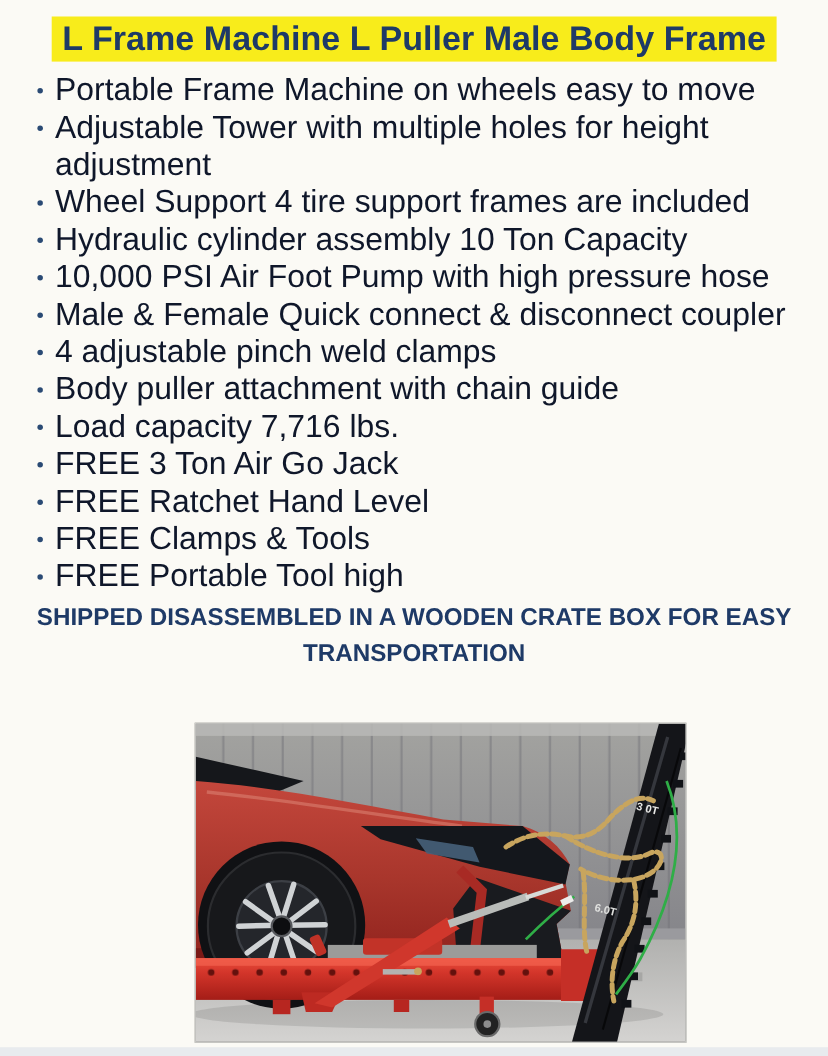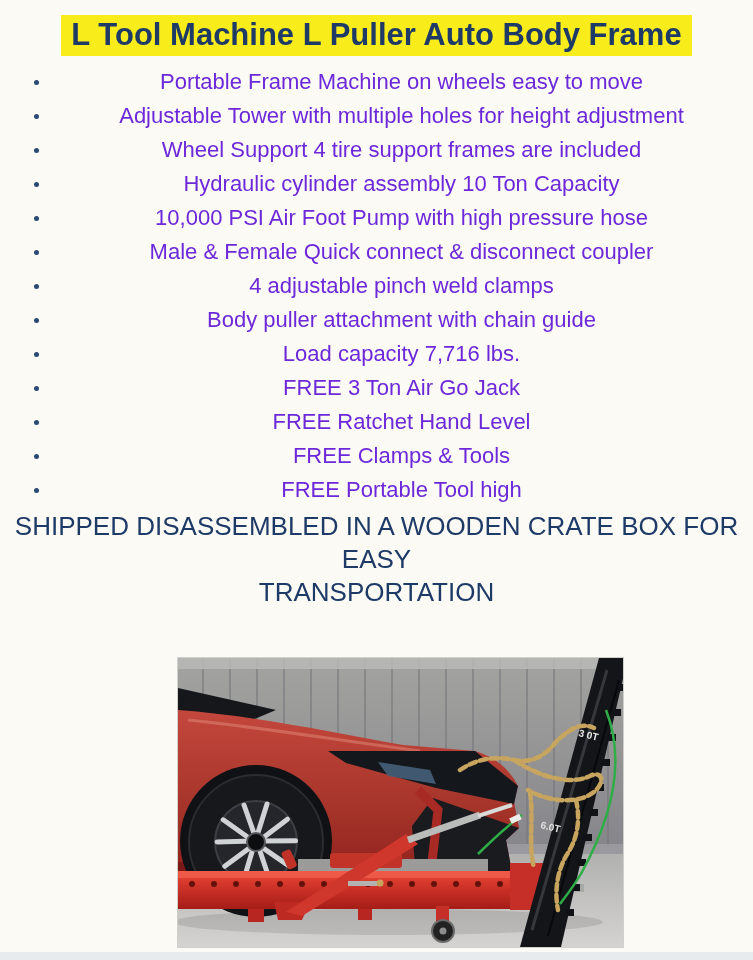--- a/index.html
+++ b/index.html
@@ -11,46 +11,46 @@
   .page{width:753px;height:960px;position:relative;}
   
   .title{margin:0;padding-top:11px;text-align:center;font-weight:bold;
          font-size:31px;line-height:47px;color:#1e3a67;}
   .title .line{display:block;}
   .title .hl{background:#f8ec1b;padding:2px 10px 4px 10px;box-decoration-break:clone;}
   
   .features{list-style:none;margin:7px 0 0 26px;padding:0;}
   .features li{
     position:relative;padding-left:24px;
-    font-size:22px;line-height:34px;color:#6d28d9;text-align:center;
+    font-size:29px;line-height:34px;color:#0f172a;
   }
   .features li::before{
     content:"";position:absolute;left:8px;top:15px;
     width:5px;height:5px;border-radius:50%;background:#2a4a74;
   }
   
-  .shipping{margin-top:3px;text-align:center;font-weight:normal;
-            font-size:26px;line-height:33px;color:#1e3a67;}
+  .shipping{margin-top:3px;text-align:center;font-weight:bold;
+            font-size:22px;line-height:33px;color:#1e3a67;}
   .shipping .line{display:block;}
   
   .photo{
     position:absolute;left:177px;top:657px;width:445px;height:289px;
     border:1px solid #cfcfcb;box-sizing:content-box;background:#8e8e8c;
   }
   .photo svg{display:block;}
   
   .bottom-strip{position:absolute;left:0;bottom:0;width:753px;height:8px;background:#e8ebee;}
 </style>
 </head>
 <body>
 
 <div class="page">
 
   <h1 class="title">
-    <span class="line"><span class="hl">L Tool Machine L Puller Auto Body Frame</span></span>
+    <span class="line"><span class="hl">L Frame Machine L Puller Male Body Frame</span></span>
   </h1>
 
   <ul class="features">
 
       <li>Portable Frame Machine on wheels easy to move</li>
 
       <li>Adjustable Tower with multiple holes for height adjustment</li>
 
       <li>Wheel Support 4 tire support frames are included</li>
 

